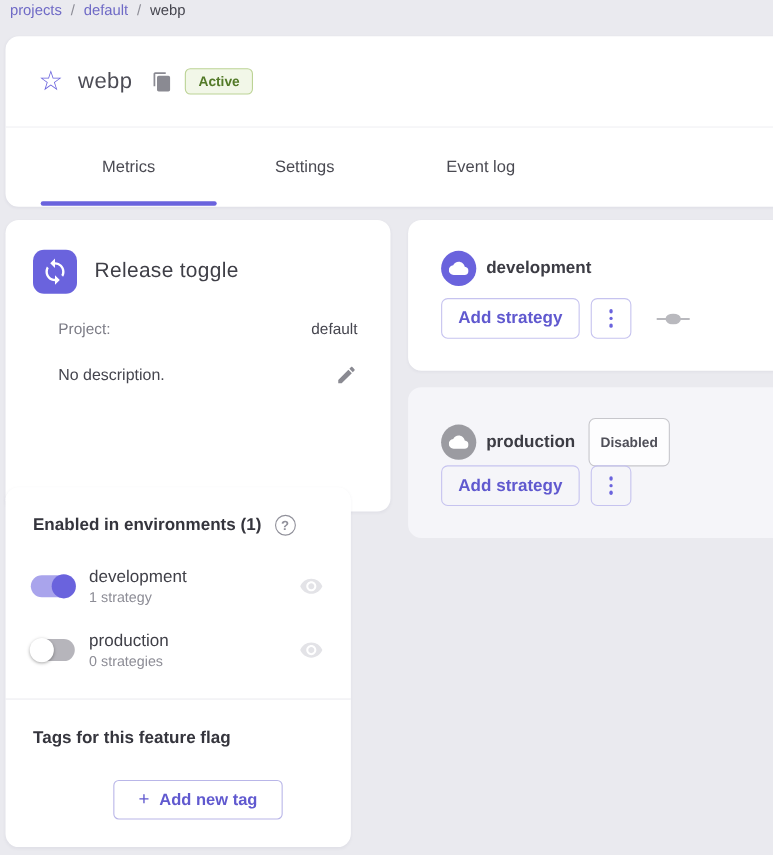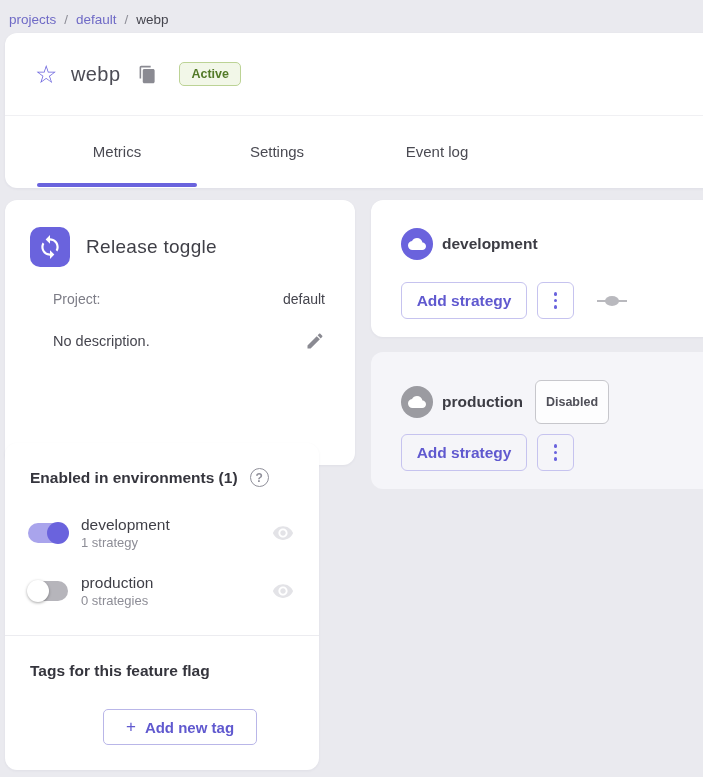--- a/index.html
+++ b/index.html
@@ -5,36 +5,36 @@
   * { margin:0; padding:0; box-sizing:border-box; }
   html,body { width:703px; height:777px; }
   body {
     position:relative;
     background:#eaeaef;
     font-family:"Liberation Sans", sans-serif;
     color:#45454e;
     overflow:hidden;
   }
   
-  .breadcrumb { position:absolute; top:12px; left:9px; display:flex; align-items:flex-start; gap:8px; font-size:13.5px; }
+  .breadcrumb { position:absolute; top:2px; left:9px; display:flex; align-items:flex-start; gap:8px; font-size:13.5px; }
   .crumb-link { color:#6f6ac6; cursor:pointer; }
   .crumb-sep  { color:#8d8d96; }
   .crumb-current { color:#45454e; }
 
   
   .header-card {
     position:absolute; left:5px; top:33px; width:715px; height:155px;
     background:#fff; border-radius:12px; box-shadow:0 1px 3px rgba(40,40,80,.06);
   }
   .title-row { height:83px; display:flex; align-items:center; padding-left:30px; border-bottom:1px solid #f0f0f3; }
   .star-btn { width:26px; font-size:25px; line-height:1; color:#6a63dd; cursor:pointer; }
   .flag-name { margin-left:10px; font-size:20px; letter-spacing:.4px; color:#4c4c55; }
   .copy-btn { margin-left:18px; display:flex; cursor:pointer; }
   .badge-active {
-    margin-left:22px; font-size:12.5px; font-weight:bold; color:#537a28;
+    margin-left:11px; font-size:12.5px; font-weight:bold; color:#537a28;
     background:#f2f7e8; border:1px solid #bcd395; border-radius:5px; padding:4px 11px;
   }
   .tabs { position:relative; display:flex; padding-left:32px; height:71px; }
   .tab { width:160px; display:flex; align-items:center; justify-content:center; font-size:15px; color:#4a4a52; cursor:pointer; }
   .tab.active { font-weight:bold; color:#33333a; }
   .tab-underline { position:absolute; left:32px; bottom:0; width:160px; height:4px; background:#6a63dd; border-radius:2px; }
 
   
   .card { position:absolute; background:#fff; border-radius:12px; box-shadow:0 1px 3px rgba(40,40,80,.05); }
 
@@ -87,21 +87,21 @@
   .panel-prod { top:352px; background:#f5f5f9; }
   .panel-head { position:absolute; left:30px; top:28px; display:flex; align-items:center; }
   .cloud-circle { width:32px; height:32px; border-radius:50%; display:flex; align-items:center; justify-content:center; }
   .cloud-circle.purple { background:#6a63dd; }
   .cloud-circle.gray { background:#9b9ba1; }
   .panel-name { margin-left:9px; font-size:15.5px; font-weight:bold; color:#3c3c44; }
   .badge-disabled {
     margin-left:12px; font-size:12.5px; font-weight:bold; color:#4f4f58;
     background:#fdfdfe; border:1px solid #c7c7cc; border-radius:6px; padding:14px 10px;
   }
-  .panel-actions { position:absolute; left:30px; top:82px; display:flex; align-items:center; }
+  .panel-actions { position:absolute; left:30px; top:71px; display:flex; align-items:center; }
   .add-strategy-btn {
     width:126px; height:37px; background:transparent; border:1px solid #c6c3ef; border-radius:6px;
     display:flex; align-items:center; justify-content:center;
     color:#6059cf; font-size:15.5px; font-weight:bold; cursor:pointer;
   }
   .kebab-btn {
     margin-left:10px; width:37px; height:37px; border:1px solid #c6c3ef; border-radius:6px;
     display:flex; flex-direction:column; align-items:center; justify-content:center; gap:3px; cursor:pointer;
   }
   .kebab-dot { width:3.5px; height:3.5px; border-radius:50%; background:#6a63dd; }

